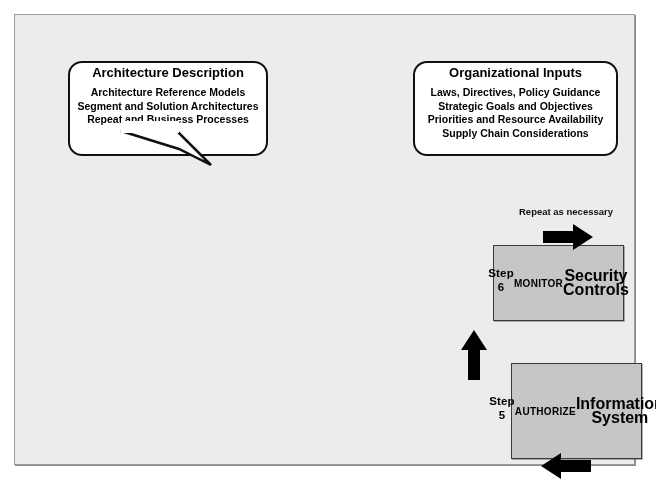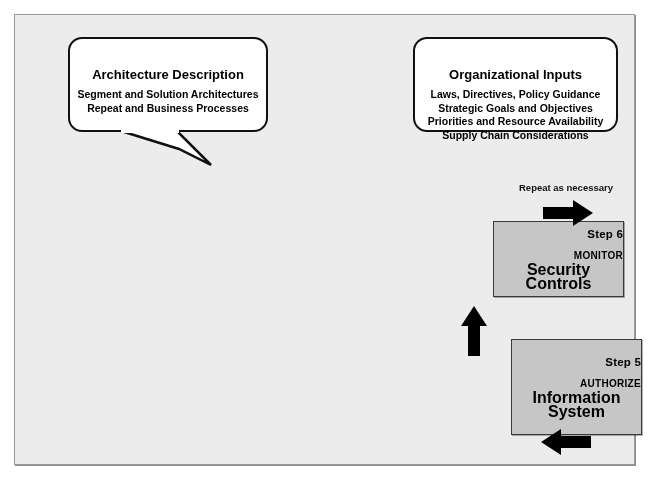--- a/index.html
+++ b/index.html
@@ -29,22 +29,21 @@
   }
 
   
   .step-box {
     position: absolute;
     background: #c6c6c6;
     border: 1px solid #3a3a3a;
     box-shadow: 1px 1px 0 rgba(0,0,0,0.30);
     box-sizing: border-box;
     display: flex;
-    flex-direction: column;
-    align-items: flex-end;
+    align-items: center;
     justify-content: center;
     text-align: center;
     color: #000000;
   }
   .step-num {
     font-size: 11.5px;
     font-weight: bold;
     letter-spacing: 0.2px;
     line-height: 14px;
     margin-bottom: 7px;
@@ -63,21 +62,22 @@
 
   
   .callout {
     position: absolute;
     background: #ffffff;
     border: 2.5px solid #111111;
     border-radius: 14px;
     box-sizing: border-box;
     text-align: center;
     color: #000000;
-    padding-top: 27px;
+    padding-top: 1px;
+    margin-top: 24px;
   }
   .callout-title {
     font-size: 13px;
     font-weight: bold;
     line-height: 17px;
     margin-bottom: 5px;
   }
   .callout-line {
     font-size: 10.5px;
     font-weight: bold;
@@ -107,20 +107,21 @@
   }
 </style>
 </head>
 <body>
 
 <div id="canvas">
   <div id="frame">
 
     <div class="callout" style="left:53px; top:22px; width:200px; height:95px;">
       <div class="callout-title">Architecture Description</div>
+      <div class="callout-line">Architecture Reference Models</div>
       <div class="callout-line">Segment and Solution Architectures</div>
       <div class="callout-line">Repeat and Business Processes</div>
     </div>
 
     <svg class="callout-tail" style="left:100px; top:100px;" width="160" height="60" viewBox="0 0 160 60">
       <polygon points="6,16 62,16 96,50 64,34" fill="#ffffff" stroke="#111111" stroke-width="2.5" stroke-linejoin="miter"></polygon>
       <rect x="6" y="6" width="58" height="12" fill="#ffffff" stroke="none"></rect>
     </svg>
 
     <div class="callout" style="left:398px; top:22px; width:205px; height:95px;">

